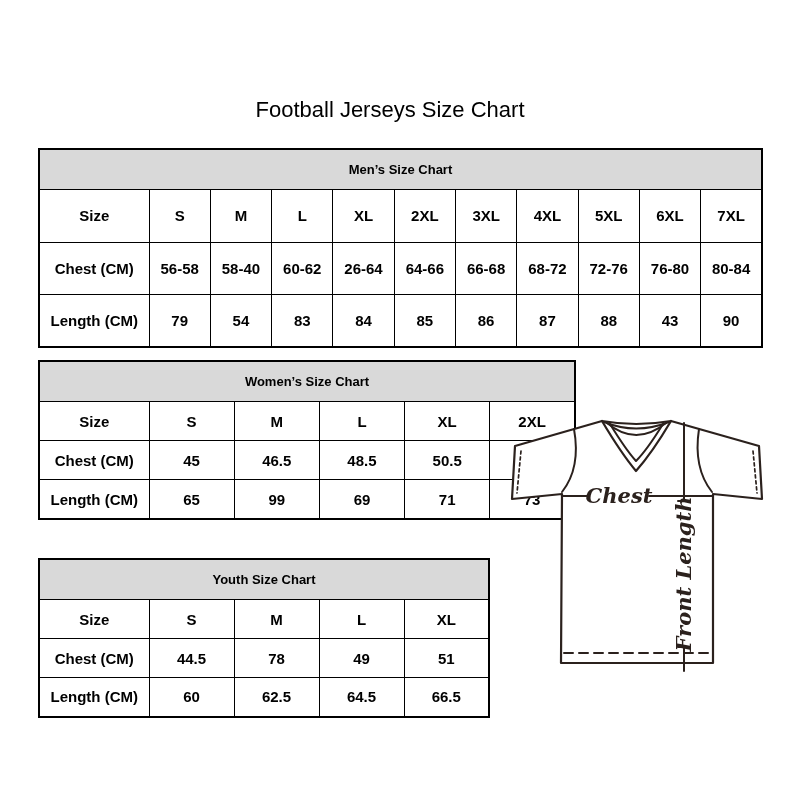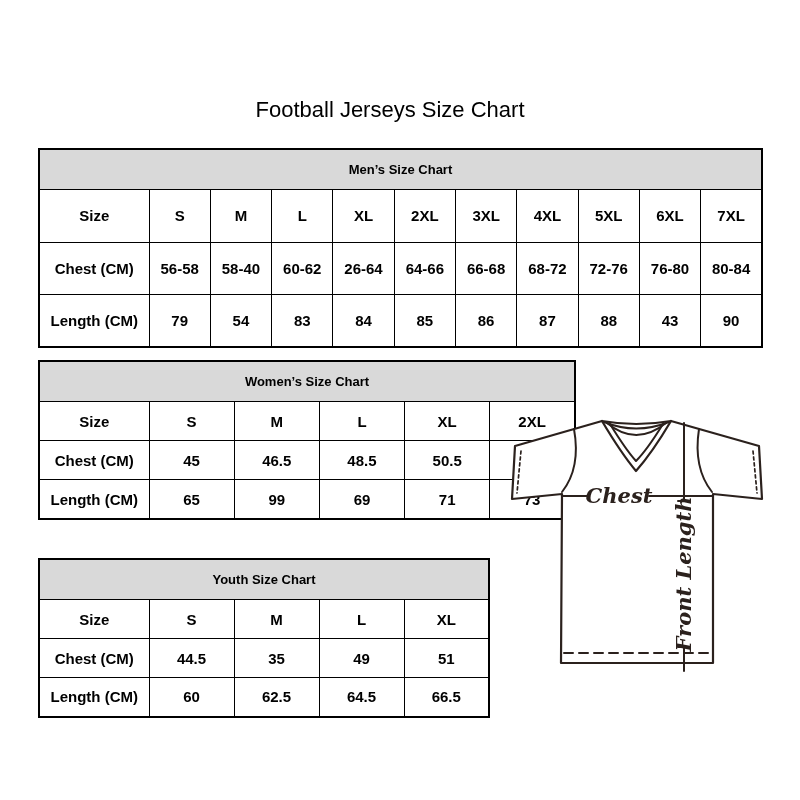--- a/index.html
+++ b/index.html
@@ -145,21 +145,21 @@
     <tr>
       <td>Size</td>
       <td>S</td>
       <td>M</td>
       <td>L</td>
       <td>XL</td>
     </tr>
     <tr>
       <td>Chest (CM)</td>
       <td>44.5</td>
-      <td>35</td>
+      <td>78</td>
       <td>49</td>
       <td>51</td>
     </tr>
     <tr>
       <td>Length (CM)</td>
       <td>60</td>
       <td>62.5</td>
       <td>64.5</td>
       <td>66.5</td>
     </tr>

